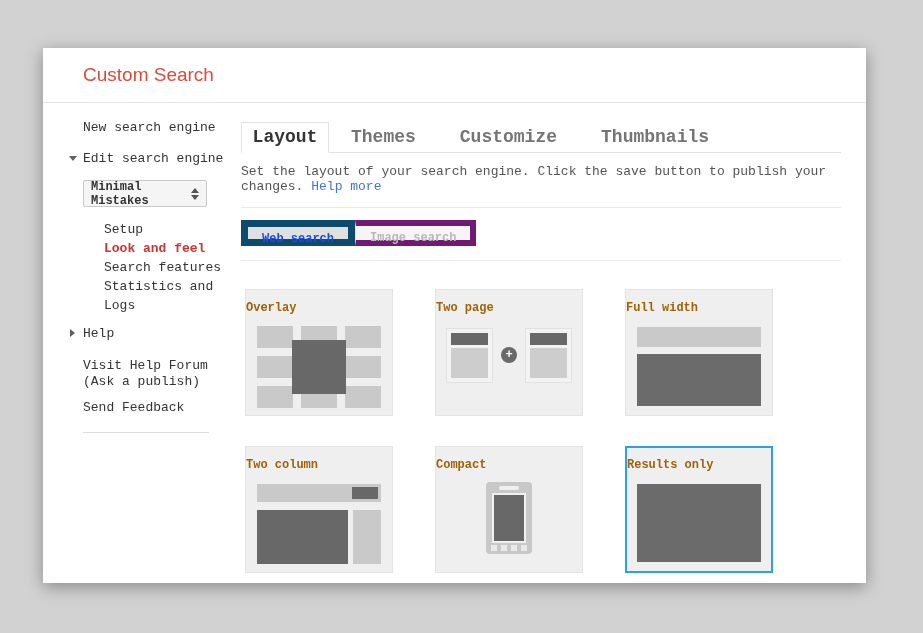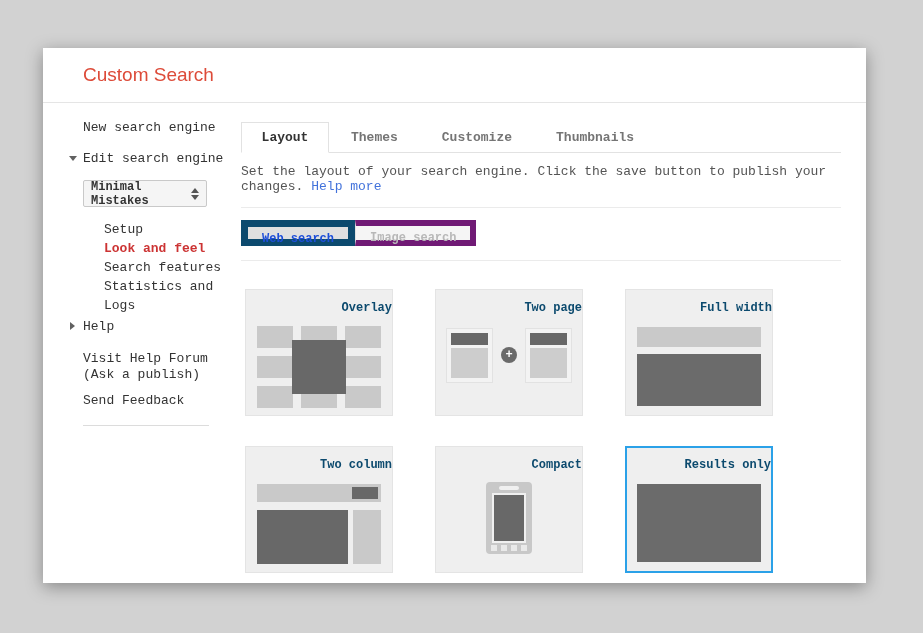--- a/index.html
+++ b/index.html
@@ -47,30 +47,30 @@
     background:#f5f5f5; border:1px solid #c9c9c9; border-radius:2px;
     display:flex; align-items:center; justify-content:space-between;
     padding:0 7px; font-size:12px; font-weight:bold; color:#333; cursor:pointer;
   }
   .select-arrows { display:flex; flex-direction:column; align-items:center; gap:2px; }
   .arrow-up { width:0; height:0; border-left:4px solid transparent; border-right:4px solid transparent; border-bottom:5px solid #555; }
   .arrow-down { width:0; height:0; border-left:4px solid transparent; border-right:4px solid transparent; border-top:5px solid #555; }
   .side-sub { margin:13px 0 0 21px; list-style:none; }
   .side-sub li { line-height:19px; cursor:pointer; }
   .side-sub li.active { color:#cc3333; font-weight:bold; }
-  .help-item { margin-top:5px; }
+  .help-item { margin-top:12px; }
   .forum-block { margin-top:11px; line-height:16px; cursor:pointer; }
   .feedback-item { margin-top:11px; cursor:pointer; }
   .side-divider { width:126px; border:none; border-top:1px solid #dcdcdc; margin-top:15px; }
 
   
   .content { flex:1; padding-right:25px; }
   .tabs { display:flex; align-items:flex-end; border-bottom:1px solid #e2e2e2; margin-top:20px; height:30px; }
   .tab {
-    font-size:13px; font-weight:bold; color:#757575;
+    font-size:18px; font-weight:bold; color:#757575;
     padding:0 22px; line-height:29px; cursor:pointer; white-space:nowrap;
   }
   .tab.active {
     color:#333; background:#fff;
     border:1px solid #e2e2e2; border-bottom:1px solid #fff;
     margin-bottom:-1px; width:88px; padding:0; text-align:center;
   }
   .description { margin-top:11px; font-size:13px; color:#545454; }
   .learn-more { color:#4272db; text-decoration:none; cursor:pointer; }
   .divider { border:none; border-top:1px solid #ebebeb; margin-top:13px; }
@@ -85,21 +85,21 @@
     display:grid;
     grid-template-columns:repeat(3,148px);
     column-gap:42px; row-gap:30px;
   }
   .card {
     width:148px; height:127px;
     background:#efefef; border:1px solid #e4e4e4;
     cursor:pointer;
   }
   .card.selected { border:2px solid #2ba1e8; }
-  .card-title { text-align:right; font-weight:bold; font-size:12px; color:#0c4a6e; margin-top:11px; }
+  .card-title { text-align:left; font-weight:bold; font-size:12px; color:#a16207; margin-top:11px; }
   .card.selected .card-title { margin-top:10px; }
 
   
   .thumb-overlay {
     width:124px; height:82px; margin:11px auto 0; position:relative;
     display:grid; grid-template-columns:repeat(3,36px); grid-template-rows:repeat(3,22px); gap:8px;
   }
   .ob { background:#c9c9c9; }
   .overlay-square { position:absolute; width:54px; height:54px; background:#686868; left:35px; top:14px; }
 

